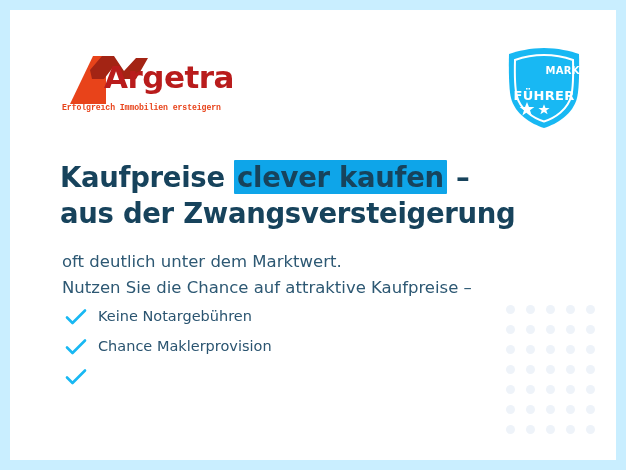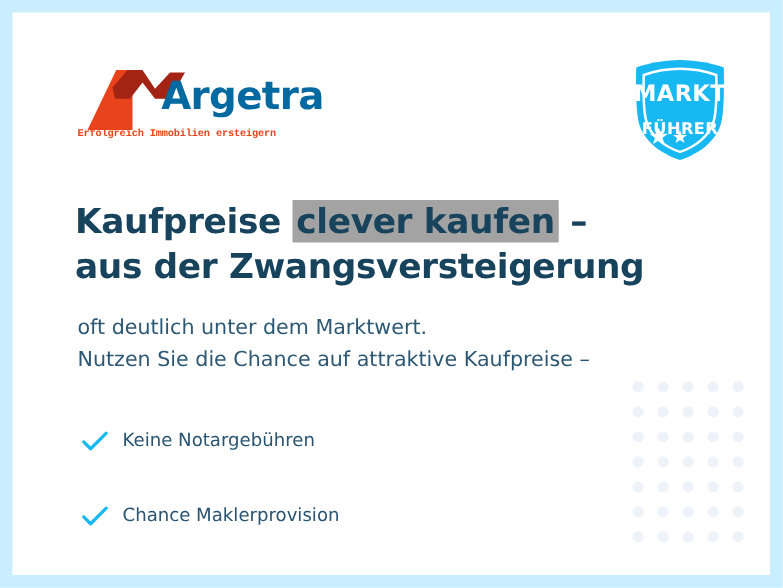--- a/index.html
+++ b/index.html
@@ -67,23 +67,22 @@
     height: 50px;
   }
   .logo-word {
     position: absolute;
     left: 42px;
     top: 8px;
     font-family: "DejaVu Sans", sans-serif;
     font-size: 31px;
     font-weight: bold;
     letter-spacing: -0.5px;
-    color: #0369a1;
+    color: #b91c1c;
     line-height: 1;
-    margin-left: 25px;
   }
   .logo-tagline {
     position: absolute;
     left: 0px;
     top: 49px;
     font-family: Liberation Mono, monospace;
     font-size: 8.2px;
     font-weight: bold;
     letter-spacing: -0.1px;
     color: #e8431a;
@@ -104,21 +103,21 @@
     left: 0;
     top: 20px;
     width: 86px;
     text-align: center;
     color: #ffffff;
     font-family: "DejaVu Sans", sans-serif;
     font-weight: bold;
     line-height: 1.08;
     letter-spacing: 0.3px;
   }
-  .badge-l1 { font-size: 18px; display: block; }
+  .badge-l1 { font-size: 10px; display: block; text-align: right; }
   .badge-l2 { font-size: 13px; display: block; margin-top: 12px; }
   .badge-stars {
     position: absolute;
     left: 0;
     top: 55px;
     width: 86px;
     text-align: center;
     color: #ffffff;
     font-size: 11px;
     letter-spacing: 1px;
@@ -131,21 +130,21 @@
     top: 132px;
     width: 500px;
     font-family: "DejaVu Sans", sans-serif;
     font-size: 27.5px;
     font-weight: bold;
     color: #17435c;
     line-height: 1.30;
     letter-spacing: -0.3px;
   }
   .headline .hl {
-    background: #a3a3a3;
+    background: #0ea5e9;
     padding: 1px 3px;
     border-radius: 1px;
   }
 
   
   .subhead {
     position: absolute;
     left: 52px;
     top: 222px;
     width: 490px;
@@ -161,23 +160,22 @@
     position: absolute;
     left: 54px;
     top: 298px;
     width: 470px;
     list-style: none;
     margin: 0;
     padding: 0;
   }
   .bullets li {
     display: flex;
-    align-items: center;
+    align-items: flex-start;
     height: 30px;
-    margin-top: 30px;
   }
   .check {
     flex: 0 0 auto;
     width: 24px;
     height: 18px;
     margin-right: 10px;
   }
   .check svg { display: block; }
   .bullet-text {
     font-family: "DejaVu Sans", sans-serif;

